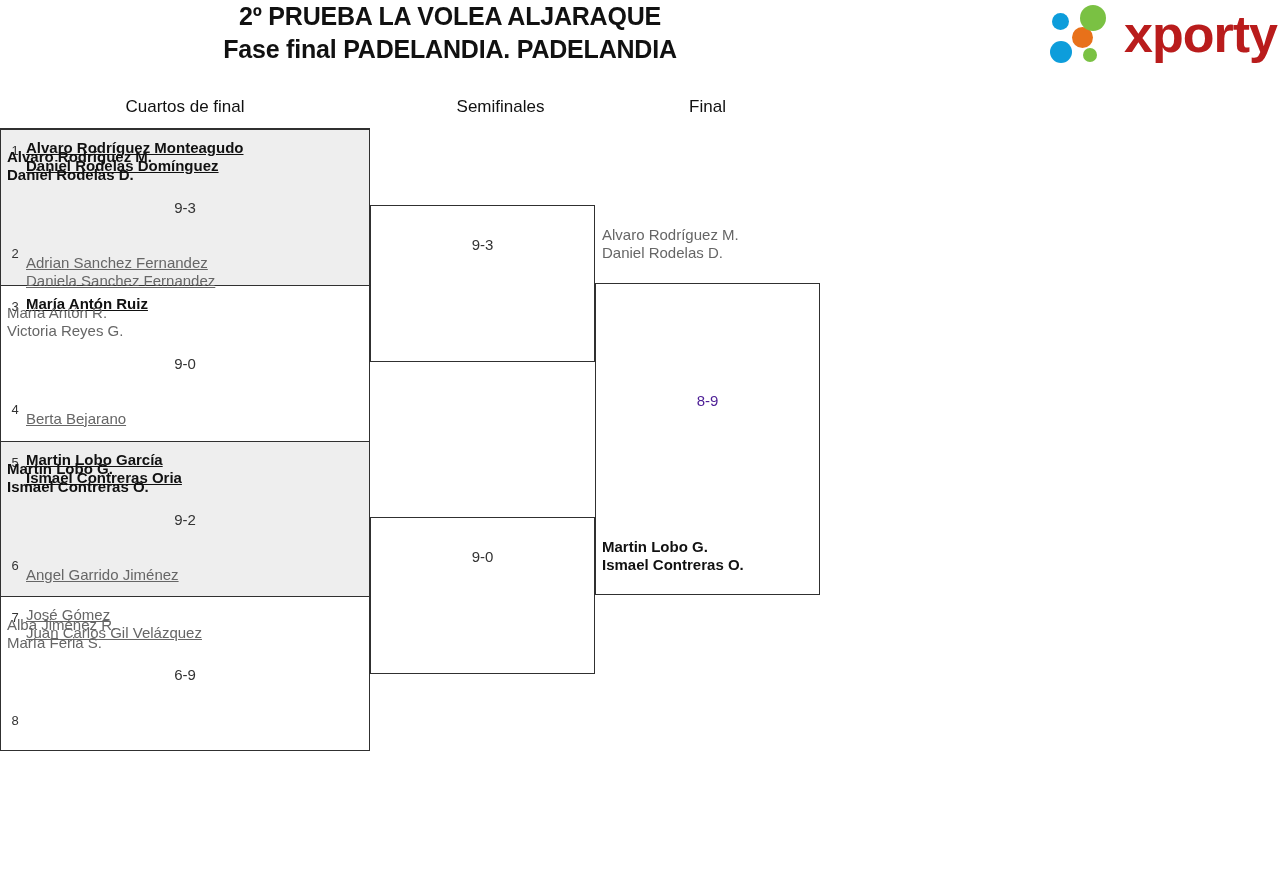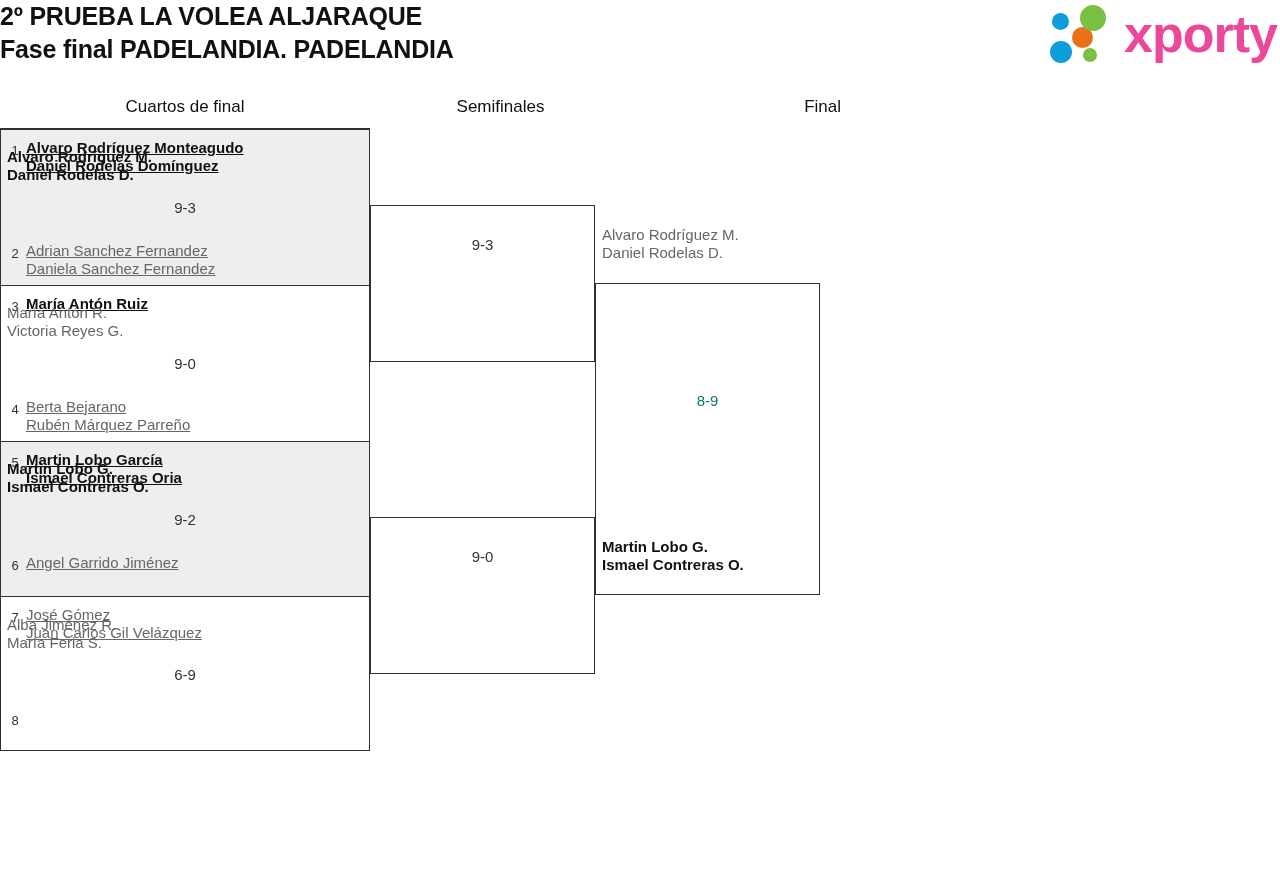--- a/index.html
+++ b/index.html
@@ -16,20 +16,21 @@
 
   
   .title-block { position: absolute; left: 0; top: 0; width: 900px; }
   .title-line {
     font-size: 25px;
     font-weight: 700;
     color: #111111;
     line-height: 33px;
     letter-spacing: -0.2px;
     white-space: nowrap;
+    text-align: center;
   }
 
   
   .logo { position: absolute; left: 1050px; top: 5px; width: 226px; height: 62px; }
   .logo-dots { position: absolute; left: 0; top: 2px; width: 72px; height: 58px; }
   .dot { position: absolute; border-radius: 50%; }
   .logo-word {
     position: absolute; left: 74px; top: -2px;
     font-size: 52px; font-weight: 700; letter-spacing: -1px;
     line-height: 62px;
@@ -76,21 +77,21 @@
     right: 6px;
     font-size: 15px;
     line-height: 18px;
     text-decoration: underline;
   }
   .team .ln { white-space: nowrap; }
   .winner { color: #111111; font-weight: 700; }
   .loser  { color: #666666; font-weight: 400; }
 
   .r1-top  { top: 9px; }
-  .r1-bot  { top: 112px; }
+  .r1-bot  { top: 124px; }
   .r1-seed-top { top: 13px; }
   .r1-seed-bot { top: 116px; }
 
   .score {
     position: absolute;
     text-align: center;
     font-size: 15px;
     color: #333333;
     white-space: nowrap;
   }
@@ -136,47 +137,47 @@
     width: 240px;
     font-size: 15px;
     line-height: 18px;
   }
   #r3-ta { top: 226px; }
   #r3-tb { top: 538px; }
   #r3-score {
     position: absolute;
     left: 595px; top: 392px;
     width: 225px; text-align: center;
-    font-size: 15px; color: #0f766e;
+    font-size: 15px; color: #4c1d95;
   }
 </style>
 </head>
 <body>
 
 <div id="root">
 
   <div class="title-block">
     <div class="title-line">2º PRUEBA LA VOLEA ALJARAQUE</div>
     <div class="title-line">Fase final PADELANDIA. PADELANDIA</div>
   </div>
 
   <div class="logo">
     <div class="logo-dots">
       <div class="dot" style="left:2px;  top:6px;  width:17px; height:17px; background:#0d9ddb;"></div>
       <div class="dot" style="left:22px; top:20px; width:21px; height:21px; background:#e8711a;"></div>
       <div class="dot" style="left:30px; top:-2px; width:26px; height:26px; background:#7ac143;"></div>
       <div class="dot" style="left:0px;  top:34px; width:22px; height:22px; background:#0d9ddb;"></div>
       <div class="dot" style="left:33px; top:41px; width:14px; height:14px; background:#7ac143;"></div>
     </div>
-    <div class="logo-word" style="color:#ec4899;">xporty</div>
+    <div class="logo-word" style="color:#b91c1c;">xporty</div>
   </div>
 
   <div class="col-head" style="left:0px; top:97px; width:370px;">Cuartos de final</div>
   <div class="col-head" style="left:388px; top:97px; width:225px;">Semifinales</div>
-  <div class="col-head" style="left:616px; top:97px; width:225px;text-align:right;">Final</div>
+  <div class="col-head" style="left:595px; top:97px; width:225px;">Final</div>
 
   <div class="r1-col">
 
     <div class="r1-match shaded">
       <div class="seed r1-seed-top">1</div>
       <div class="team r1-top winner">
         <div class="ln">Alvaro Rodríguez Monteagudo</div>
         <div class="ln">Daniel Rodelas Domínguez</div>
       </div>
       <div class="score r1-score">9-3</div>
@@ -189,21 +190,20 @@
 
     <div class="r1-match">
       <div class="seed r1-seed-top">3</div>
       <div class="team r1-top winner">
         <div class="ln">María Antón Ruiz</div>
       </div>
       <div class="score r1-score">9-0</div>
       <div class="seed r1-seed-bot">4</div>
       <div class="team r1-bot loser">
         <div class="ln">Berta Bejarano</div>
-        <div class="ln">Rubén Márquez Parreño</div>
       </div>
     </div>
 
     <div class="r1-match shaded">
       <div class="seed r1-seed-top">5</div>
       <div class="team r1-top winner">
         <div class="ln">Martin Lobo García</div>
         <div class="ln">Ismael Contreras Oria</div>
       </div>
       <div class="score r1-score">9-2</div>

